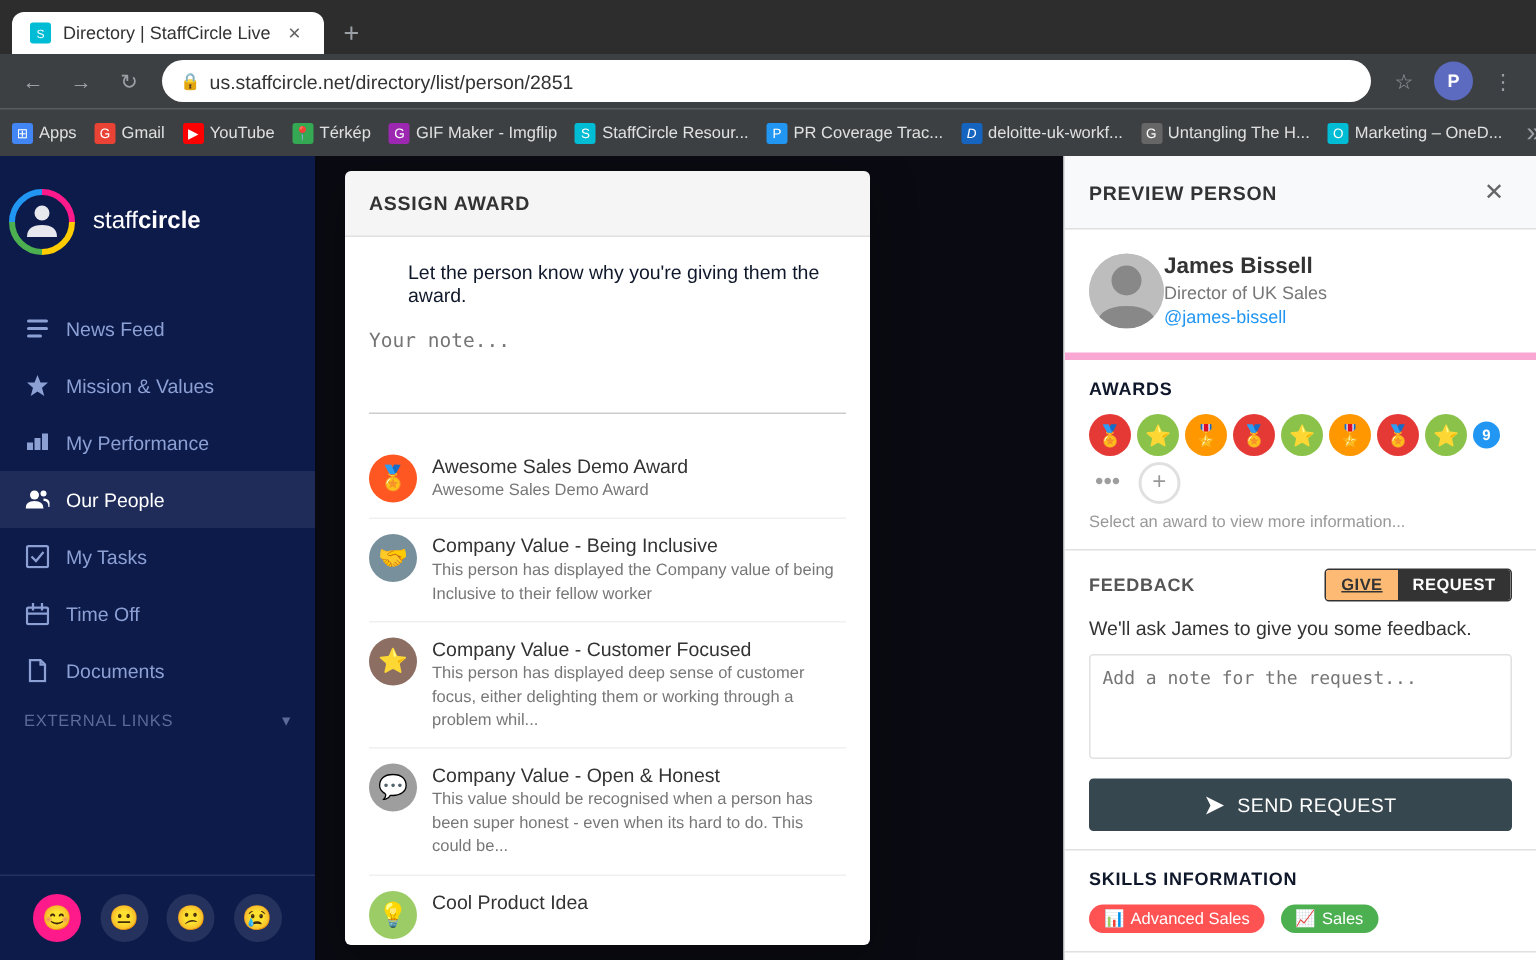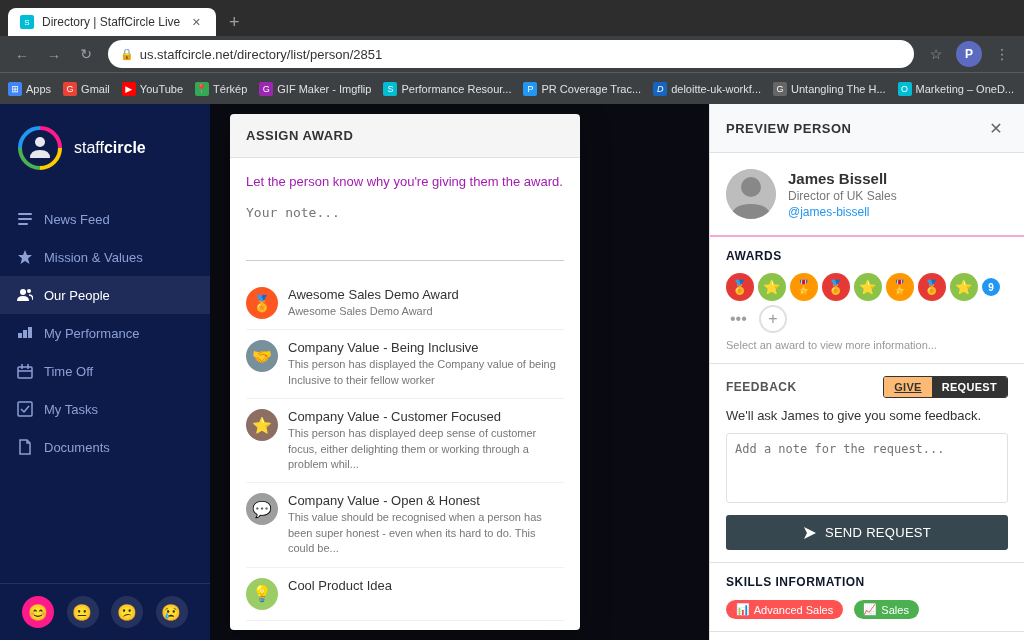--- a/index.html
+++ b/index.html
@@ -29,61 +29,61 @@
     .bm-pr { background: #2196f3; color: white; }
     .bm-d { background: #1565c0; color: white; font-style: italic; }
     .bm-g { background: #666; color: white; }
     .bm-more { color: #9aa0a6; font-size: 18px; cursor: pointer; margin-left: 4px; }
 
     
     .main-layout { display: flex; height: calc(640px - 36px - 36px - 32px); }
 
     
     .sidebar { width: 210px; background: #0d1b4b; display: flex; flex-direction: column; overflow: hidden; flex-shrink: 0; }
-    .sidebar-logo { padding: 20px 16px; display: flex; align-items: center; gap: 10px; }
+    .sidebar-logo { padding: 20px 4px; display: flex; align-items: center; gap: 10px; }
     .sidebar-nav { flex: 1; padding: 8px 0; }
     .nav-item { display: flex; align-items: center; gap: 10px; padding: 10px 16px; color: #8ca0d4; font-size: 13px; cursor: pointer; text-align: right; }
     .nav-item.active { background: rgba(255,255,255,0.08); color: white; }
     .nav-icon { width: 18px; height: 18px; display: flex; align-items: center; justify-content: center; flex-shrink: 0; }
     .nav-section { font-size: 11px; color: #5a6a9a; padding: 8px 16px 4px; text-transform: uppercase; letter-spacing: 0.5px; display: flex; align-items: center; justify-content: space-between; cursor: pointer; }
     .sidebar-bottom { padding: 8px 0; border-top: 1px solid rgba(255,255,255,0.1); display: flex; justify-content: space-around; padding: 12px 16px; }
     .emoji-btn { width: 32px; height: 32px; background: rgba(255,255,255,0.1); border-radius: 50%; display: flex; align-items: center; justify-content: center; font-size: 16px; cursor: pointer; }
     .emoji-btn.active { background: #ff1a8c; }
 
     
     .content-area { flex: 1; background: #1a1a2e; position: relative; overflow: hidden; }
 
     
     .overlay-backdrop { position: absolute; top: 0; left: 0; right: 0; bottom: 0; background: rgba(0,0,0,0.6); z-index: 10; }
 
     
     .modal { position: absolute; top: 10px; left: 20px; width: 350px; background: white; border-radius: 4px; z-index: 20; box-shadow: 0 8px 32px rgba(0,0,0,0.3); max-height: calc(100% - 20px); overflow-y: auto; }
     .modal-header { background: #f5f5f5; padding: 14px 16px; border-bottom: 1px solid #e0e0e0; }
     .modal-header-title { font-size: 13px; font-weight: 600; color: #333; letter-spacing: 0.5px; }
     .modal-body { padding: 16px; }
-    .modal-subtitle { font-size: 13px; color: #a21caf; margin-bottom: 12px; }
+    .modal-subtitle { font-size: 13px; color: #0f172a; margin-bottom: 12px; margin-left: 26px; }
     .modal-textarea { width: 100%; border: none; border-bottom: 1px solid #ccc; resize: none; height: 60px; font-size: 13px; color: #999; outline: none; padding: 4px 0; }
     .award-list { margin-top: 12px; }
     .award-item { display: flex; align-items: flex-start; gap: 10px; padding: 10px 0; border-bottom: 1px solid #f0f0f0; cursor: pointer; }
     .award-icon { width: 32px; height: 32px; border-radius: 50%; display: flex; align-items: center; justify-content: center; flex-shrink: 0; font-size: 16px; }
     .award-icon.medal { background: #ff5722; }
     .award-icon.company { background: #607d8b; }
     .award-icon.customer { background: #795548; }
     .award-icon.honest { background: #9e9e9e; }
     .award-icon.idea { background: #8bc34a; }
     .award-content { flex: 1; }
     .award-name { font-size: 13px; font-weight: 500; color: #333; }
     .award-desc { font-size: 11px; color: #777; margin-top: 2px; line-height: 1.4; }
 
     
     .side-panel { width: 315px; background: white; border-left: 1px solid #e0e0e0; position: absolute; right: 0; top: 0; bottom: 0; overflow-y: auto; z-index: 15; }
     .side-panel-header { display: flex; justify-content: space-between; align-items: center; padding: 12px 16px; border-bottom: 1px solid #e0e0e0; background: #f8f9fb; }
     .side-panel-title { font-size: 13px; font-weight: 600; color: #333; letter-spacing: 0.5px; }
     .close-btn { width: 24px; height: 24px; display: flex; align-items: center; justify-content: center; cursor: pointer; color: #666; font-size: 16px; }
-    .person-info { display: flex; align-items: flex-end; gap: 12px; padding: 16px; border-bottom: 2px solid #f9a8d4; }
+    .person-info { display: flex; align-items: flex-start; padding: 16px; border-bottom: 5px solid #f9a8d4; }
     .avatar { width: 50px; height: 50px; border-radius: 50%; background: #bdbdbd; display: flex; align-items: center; justify-content: center; overflow: hidden; font-size: 22px; }
     .person-details { flex: 1; }
     .person-name { font-size: 15px; font-weight: 600; color: #333; }
     .person-role { font-size: 12px; color: #777; margin-top: 2px; }
     .person-handle { font-size: 12px; color: #2196f3; margin-top: 2px; }
     .section { padding: 12px 16px; border-bottom: 1px solid #e0e0e0; }
     .section-title { font-size: 12px; font-weight: 600; color: #0f172a; letter-spacing: 0.5px; margin-bottom: 10px; }
     .awards-row { display: flex; align-items: center; gap: 4px; flex-wrap: wrap; }
     .award-badge { width: 28px; height: 28px; border-radius: 50%; display: flex; align-items: center; justify-content: center; font-size: 14px; }
     .award-count { background: #2196f3; color: white; font-size: 10px; font-weight: 700; border-radius: 50%; width: 18px; height: 18px; display: flex; align-items: center; justify-content: center; }
@@ -149,21 +149,21 @@
   <div class="bookmark-item">
     <div class="bm-icon bm-green">📍</div>
     <span>Térkép</span>
   </div>
   <div class="bookmark-item">
     <div class="bm-icon bm-gif">G</div>
     <span>GIF Maker - Imgflip</span>
   </div>
   <div class="bookmark-item">
     <div class="bm-icon bm-sc">S</div>
-    <span>Performance Resour...</span>
+    <span>StaffCircle Resour...</span>
   </div>
   <div class="bookmark-item">
     <div class="bm-icon bm-pr">P</div>
     <span>PR Coverage Trac...</span>
   </div>
   <div class="bookmark-item">
     <div class="bm-icon bm-d">D</div>
     <span>deloitte-uk-workf...</span>
   </div>
   <div class="bookmark-item">
@@ -211,69 +211,73 @@
         <span>News Feed</span>
       </div>
       <div class="nav-item">
         <div class="nav-icon">
           <svg width="16" height="16" viewBox="0 0 16 16" fill="currentColor">
               <path d="M8 1 L10 6 L15 6 L11 9.5 L12.5 15 L8 12 L3.5 15 L5 9.5 L1 6 L6 6 Z"></path>
             </svg>
         </div>
         <span>Mission &amp; Values</span>
       </div>
+      <div class="nav-item">
+        <div class="nav-icon">
+          <svg width="16" height="16" viewBox="0 0 16 16" fill="currentColor">
+              <path d="M1 13 L1 8 L5 8 L5 13 M6 13 L6 5 L10 5 L10 13 M11 13 L11 2 L15 2 L15 13"></path>
+            </svg>
+        </div>
+        <span>My Performance</span>
+      </div>
       <div class="nav-item active">
         <div class="nav-icon">
           <svg width="16" height="16" viewBox="0 0 16 16" fill="currentColor">
               <circle cx="6" cy="5" r="3"></circle>
               <path d="M0 14 Q0 9 6 9 Q12 9 12 14"></path>
               <circle cx="12" cy="4" r="2"></circle>
               <path d="M12 8 Q16 8 16 13" fill="none" stroke="currentColor" stroke-width="1.5"></path>
             </svg>
         </div>
         <span>Our People</span>
       </div>
       <div class="nav-item">
         <div class="nav-icon">
           <svg width="16" height="16" viewBox="0 0 16 16" fill="currentColor">
-              <path d="M1 13 L1 8 L5 8 L5 13 M6 13 L6 5 L10 5 L10 13 M11 13 L11 2 L15 2 L15 13"></path>
-            </svg>
-        </div>
-        <span>My Performance</span>
+              <rect x="1" y="1" width="14" height="14" rx="1" fill="none" stroke="currentColor" stroke-width="1.5"></rect>
+              <polyline points="4,8 7,11 12,5" fill="none" stroke="currentColor" stroke-width="1.5"></polyline>
+            </svg>
+        </div>
+        <span>My Tasks</span>
       </div>
       <div class="nav-item">
         <div class="nav-icon">
           <svg width="16" height="16" viewBox="0 0 16 16" fill="currentColor">
               <rect x="1" y="4" width="14" height="11" rx="1" fill="none" stroke="currentColor" stroke-width="1.5"></rect>
               <line x1="5" y1="1" x2="5" y2="6" stroke="currentColor" stroke-width="1.5"></line>
               <line x1="11" y1="1" x2="11" y2="6" stroke="currentColor" stroke-width="1.5"></line>
               <line x1="1" y1="8" x2="15" y2="8" stroke="currentColor" stroke-width="1.5"></line>
             </svg>
         </div>
         <span>Time Off</span>
       </div>
       <div class="nav-item">
         <div class="nav-icon">
           <svg width="16" height="16" viewBox="0 0 16 16" fill="currentColor">
-              <rect x="1" y="1" width="14" height="14" rx="1" fill="none" stroke="currentColor" stroke-width="1.5"></rect>
-              <polyline points="4,8 7,11 12,5" fill="none" stroke="currentColor" stroke-width="1.5"></polyline>
-            </svg>
-        </div>
-        <span>My Tasks</span>
-      </div>
-      <div class="nav-item">
-        <div class="nav-icon">
-          <svg width="16" height="16" viewBox="0 0 16 16" fill="currentColor">
               <path d="M3 1 L10 1 L13 4 L13 15 L3 15 Z" fill="none" stroke="currentColor" stroke-width="1.5"></path>
               <polyline points="10,1 10,4 13,4" fill="none" stroke="currentColor" stroke-width="1.5"></polyline>
             </svg>
         </div>
         <span>Documents</span>
       </div>
 
+      <div class="nav-section">
+        <span>EXTERNAL LINKS</span>
+        <span>▾</span>
+      </div>
     </div>
 
     <div class="sidebar-bottom">
       <div class="emoji-btn active">😊</div>
       <div class="emoji-btn">😐</div>
       <div class="emoji-btn">😕</div>
       <div class="emoji-btn">😢</div>
     </div>
   </div>
 

